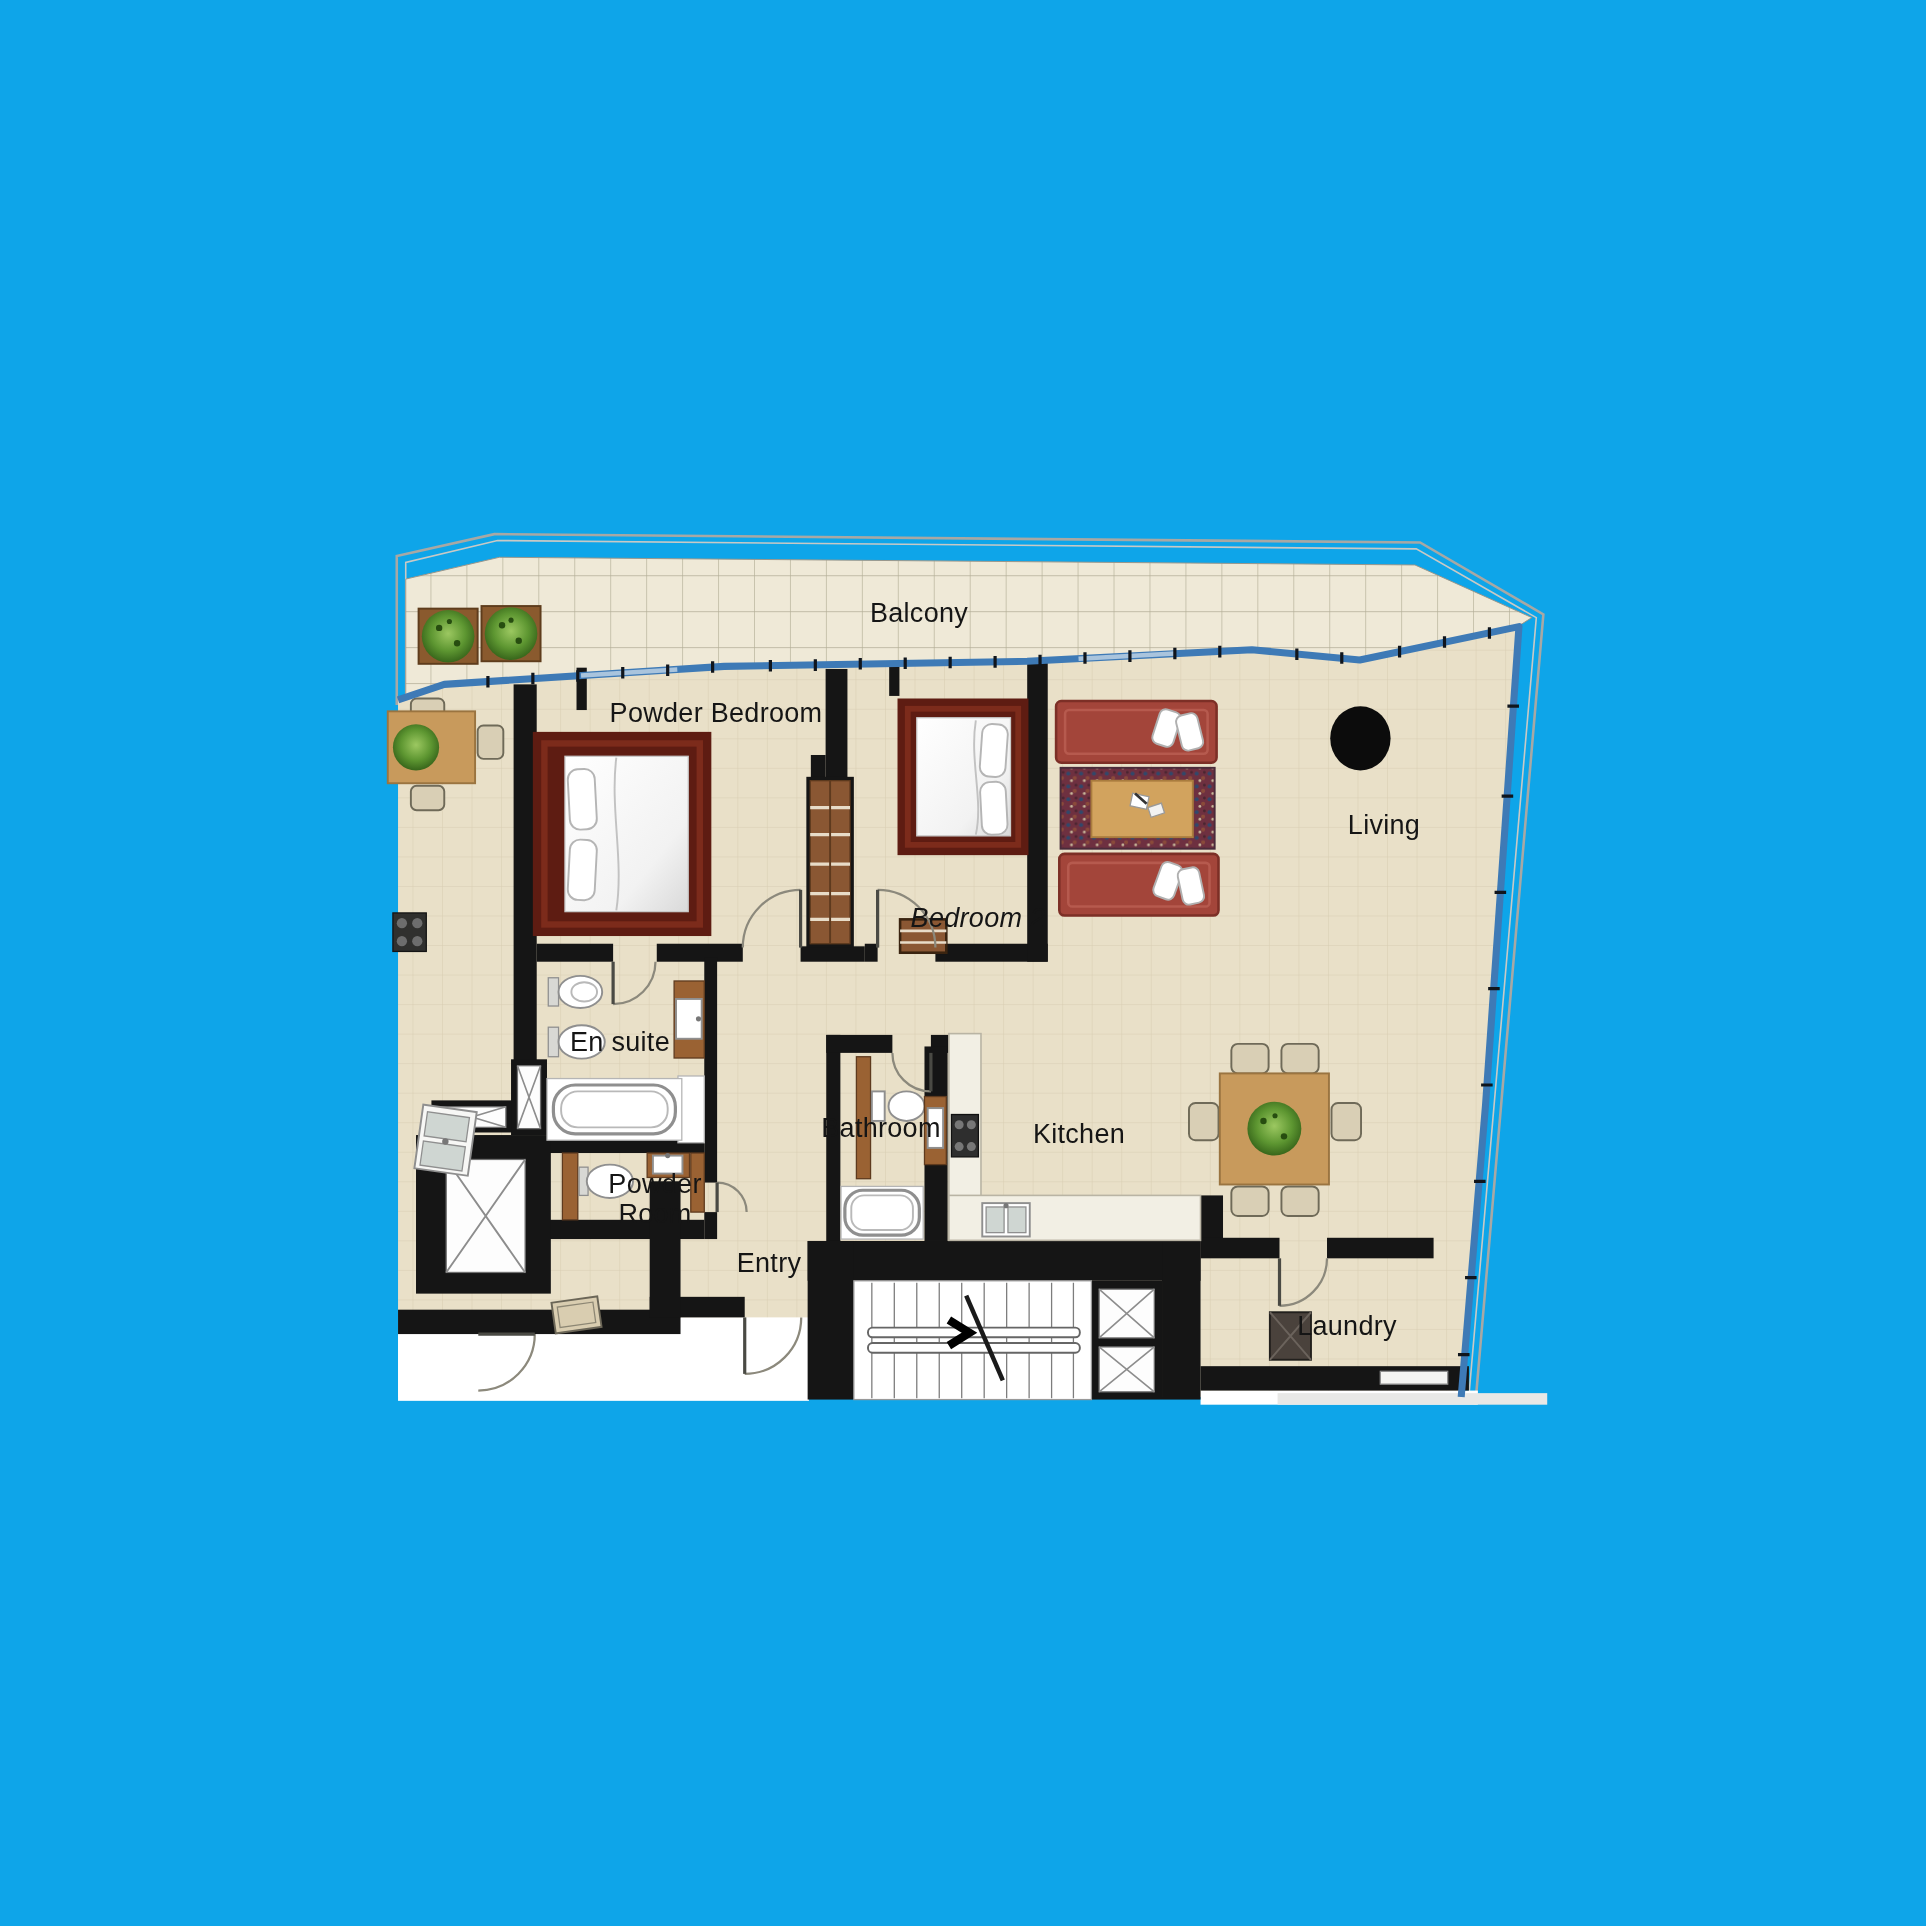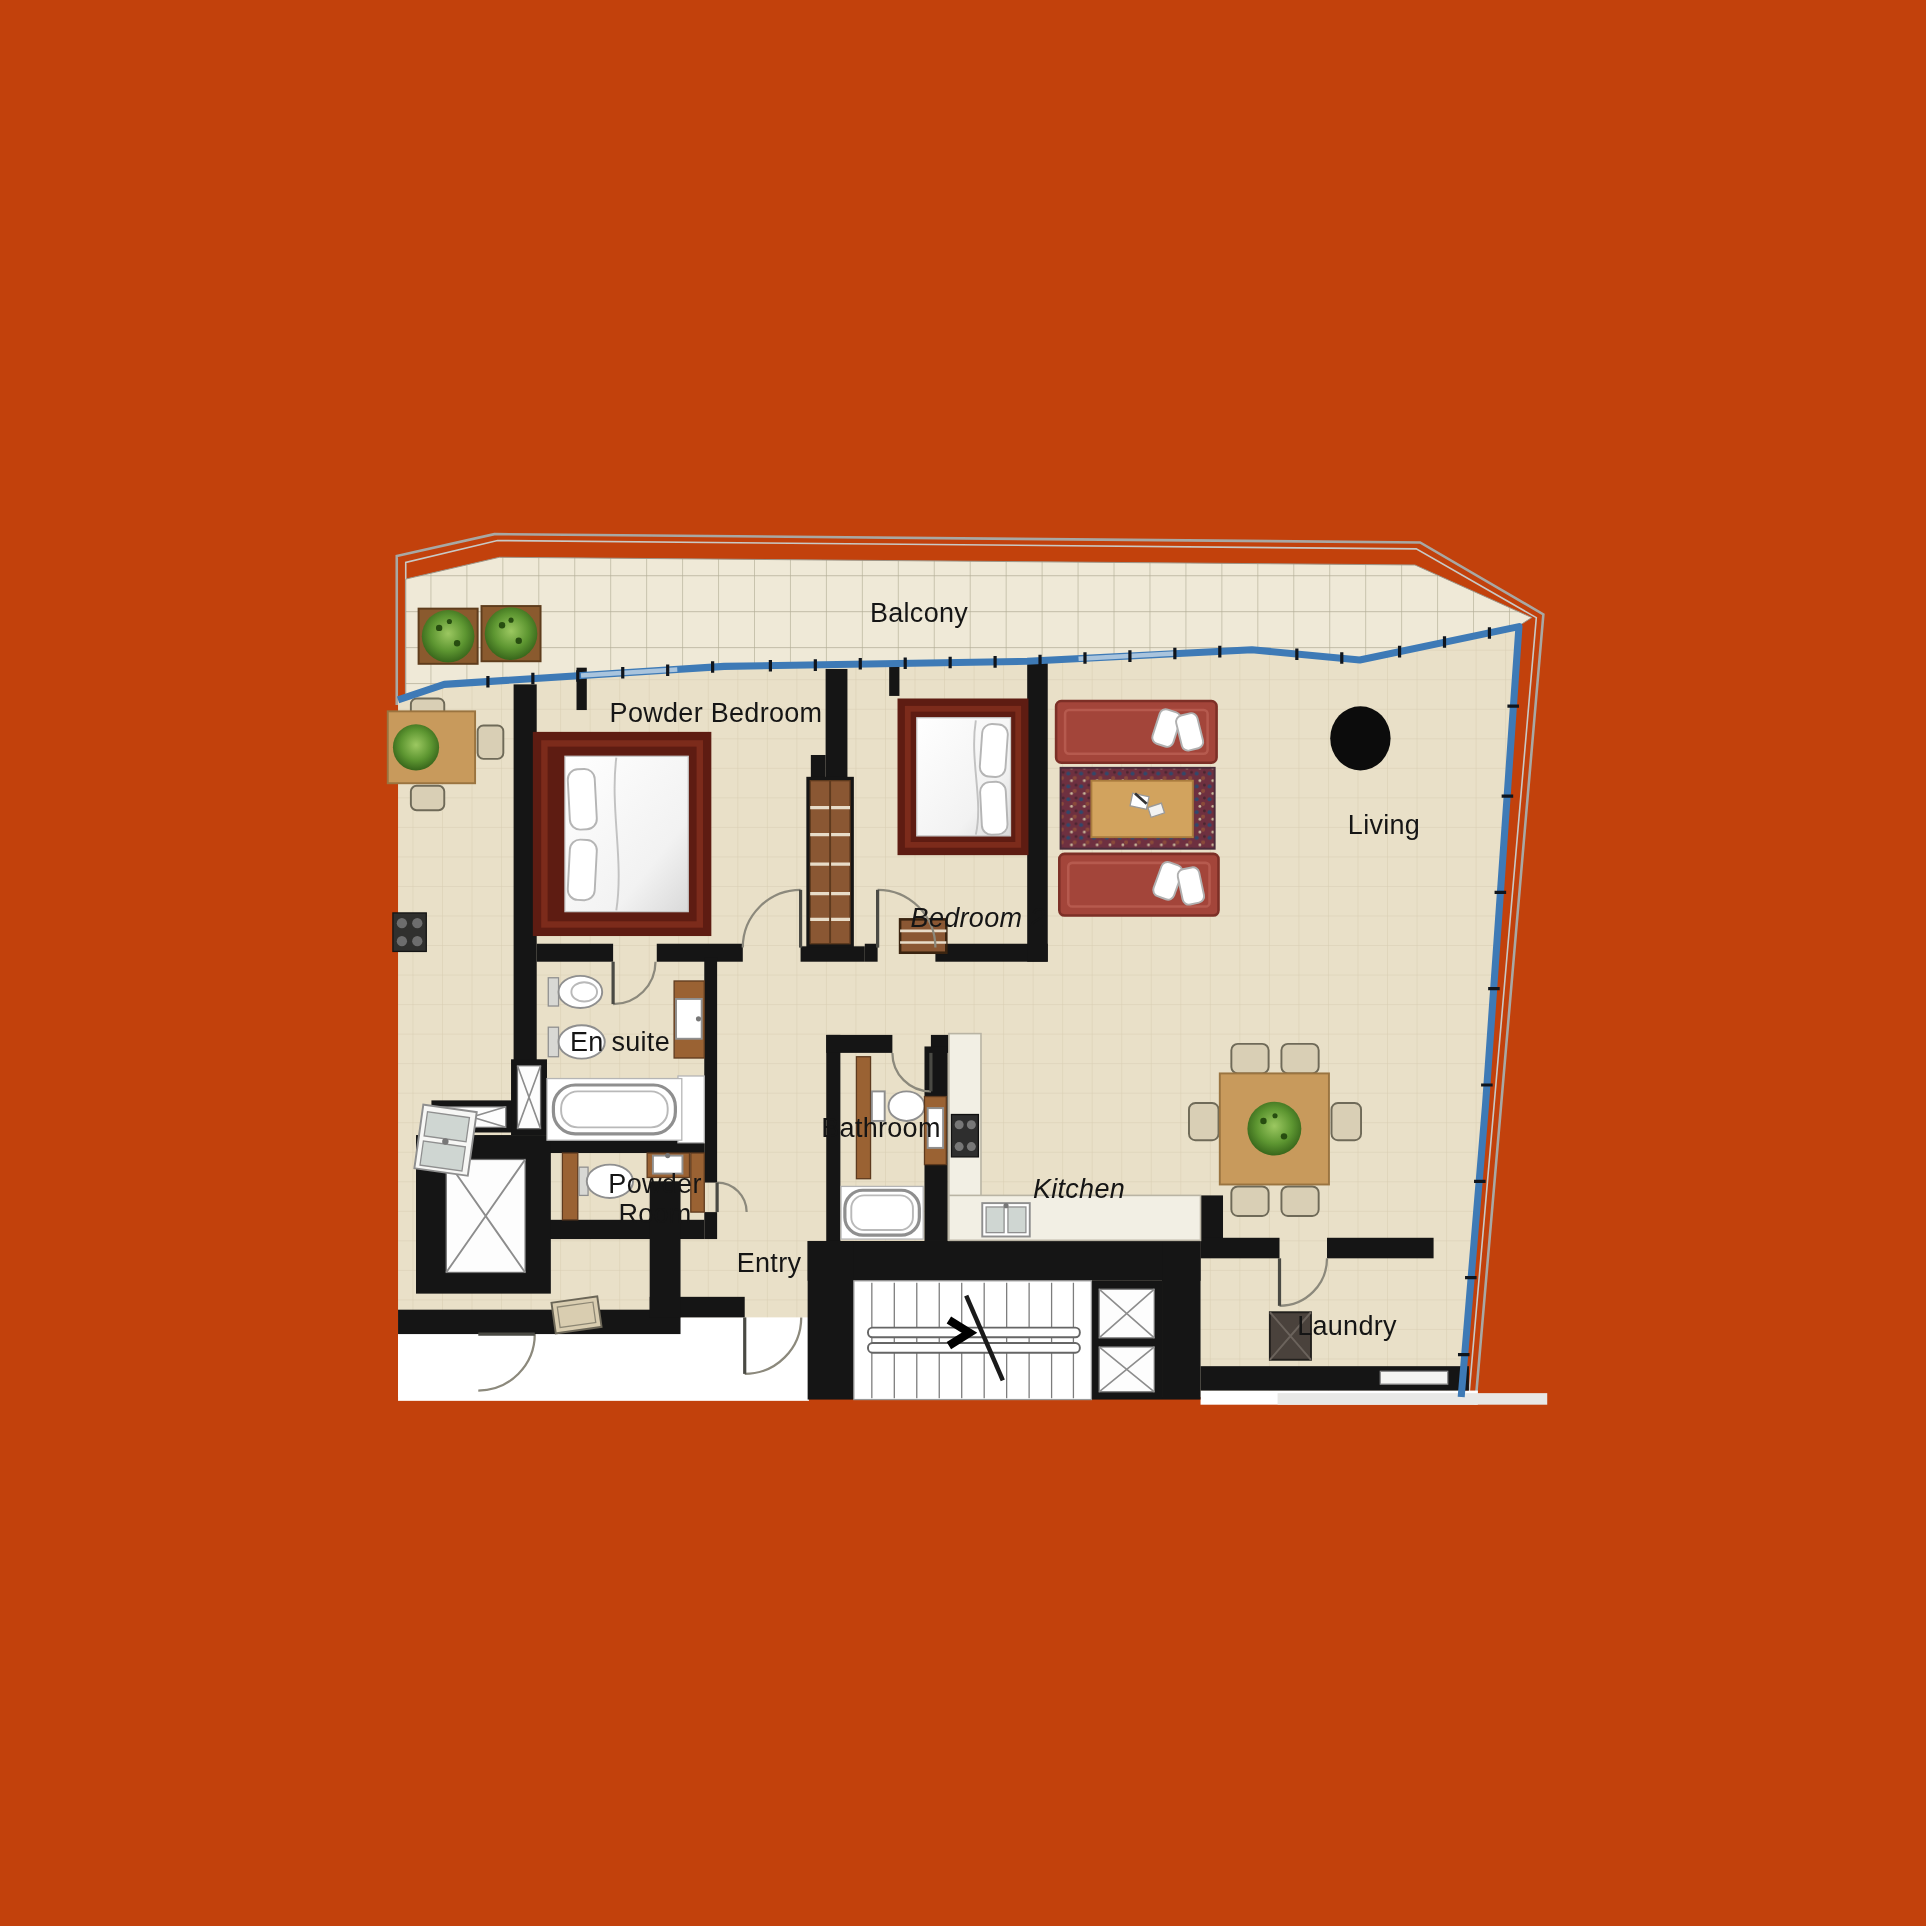--- a/index.html
+++ b/index.html
@@ -1,16 +1,16 @@
 <!DOCTYPE html>
 <html style="font-size:10.3px"><head>
 <meta charset="utf-8">
 <style>
   html,body{margin:0;padding:0;background:#ffffff;}
-  #canvas{position:relative;width:1926px;height:1926px;background:#c2410c;overflow:hidden;
+  #canvas{position:relative;width:1926px;height:1926px;background:#0ea5e9;overflow:hidden;
           font-family:"Liberation Sans", sans-serif;}
   #plan-svg{position:absolute;left:0;top:0;}
   .lbl{position:absolute;transform:translate(-50%,-50%);color:#151515;font-size:27px;
        letter-spacing:0.3px;white-space:nowrap;text-align:center;line-height:29.5px;}
 </style>
 </head>
 <body>
 
 <div id="canvas">
 
@@ -355,21 +355,21 @@
              M2296,1840h18 M2282,1990h18 M2271,2110h18" stroke="#10151c" stroke-width="5"></path>
   </g>
 </svg>
 
 <div class="lbl" style="left:919px;top:614px;">Balcony</div>
 <div class="lbl" style="left:716px;top:714px;">Powder Bedroom</div>
 <div class="lbl" style="left:978px;top:919px;font-style:italic;">Bedroom 2</div>
 <div class="lbl" style="left:1384px;top:826px;">Living</div>
 <div class="lbl" style="left:620px;top:1043px;">En suite</div>
 <div class="lbl" style="left:881px;top:1129px;text-align:right;">Bathroom</div>
-<div class="lbl" style="left:1079px;top:1190px;font-style:italic;">Kitchen</div>
+<div class="lbl" style="left:1079px;top:1135px;">Kitchen</div>
 <div class="lbl" style="left:655px;top:1199px;">
   <span>Powder</span><br>
   <span>Room</span>
 </div>
 <div class="lbl" style="left:769px;top:1248px;margin-top:16px;">Entry</div>
 <div class="lbl" style="left:1347px;top:1294px;margin-top:33px;">Laundry</div>
 
 </div>
 
 

